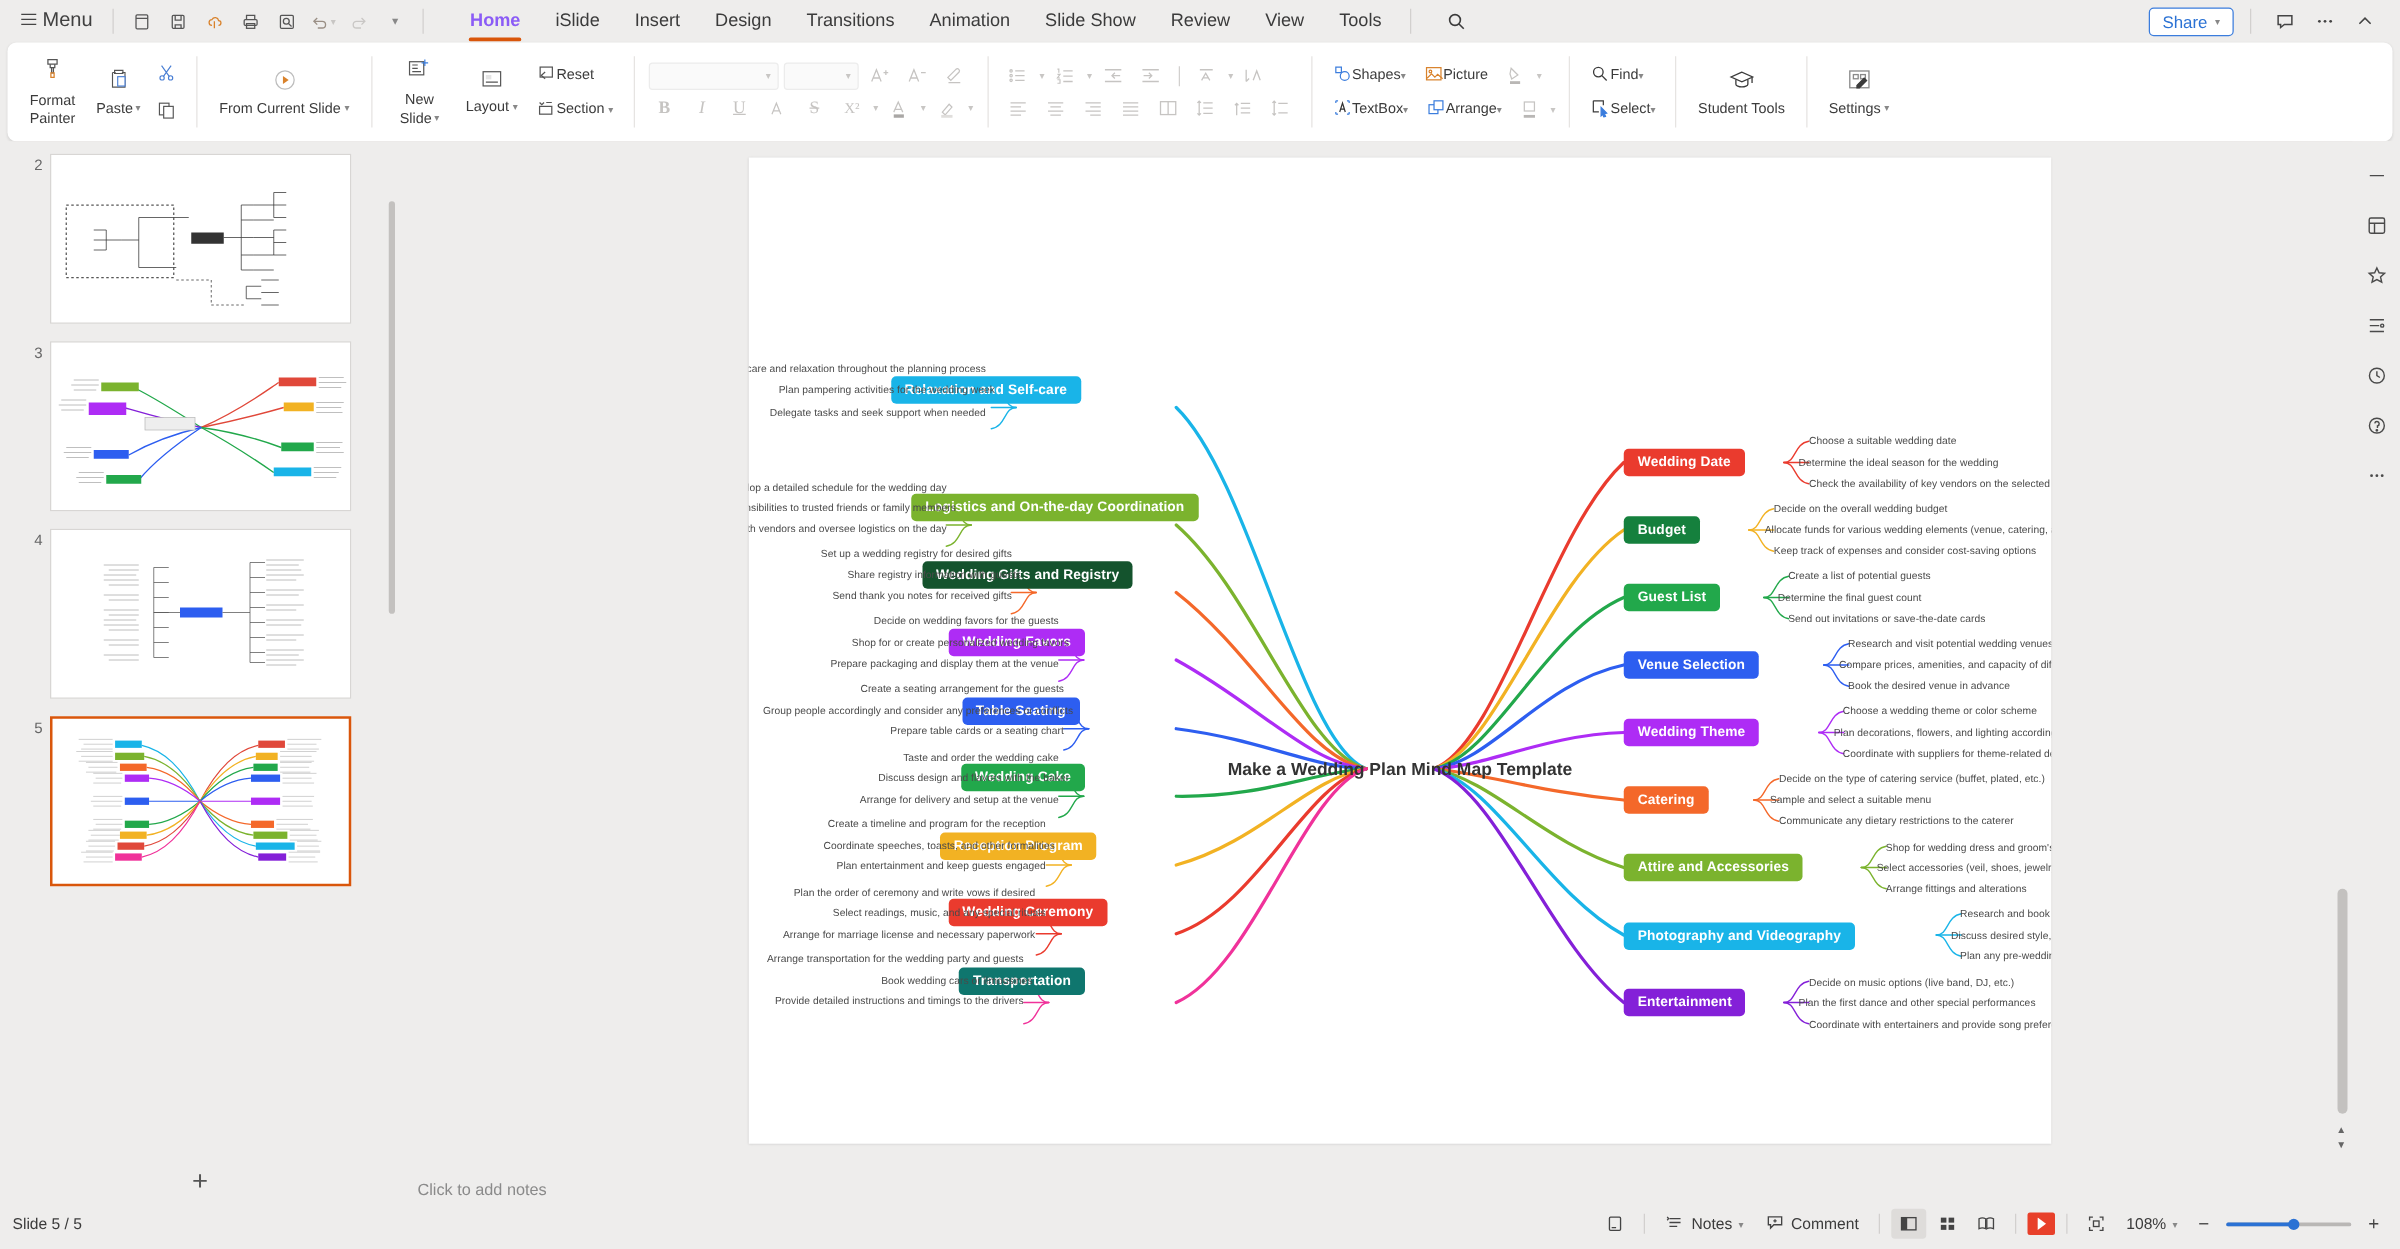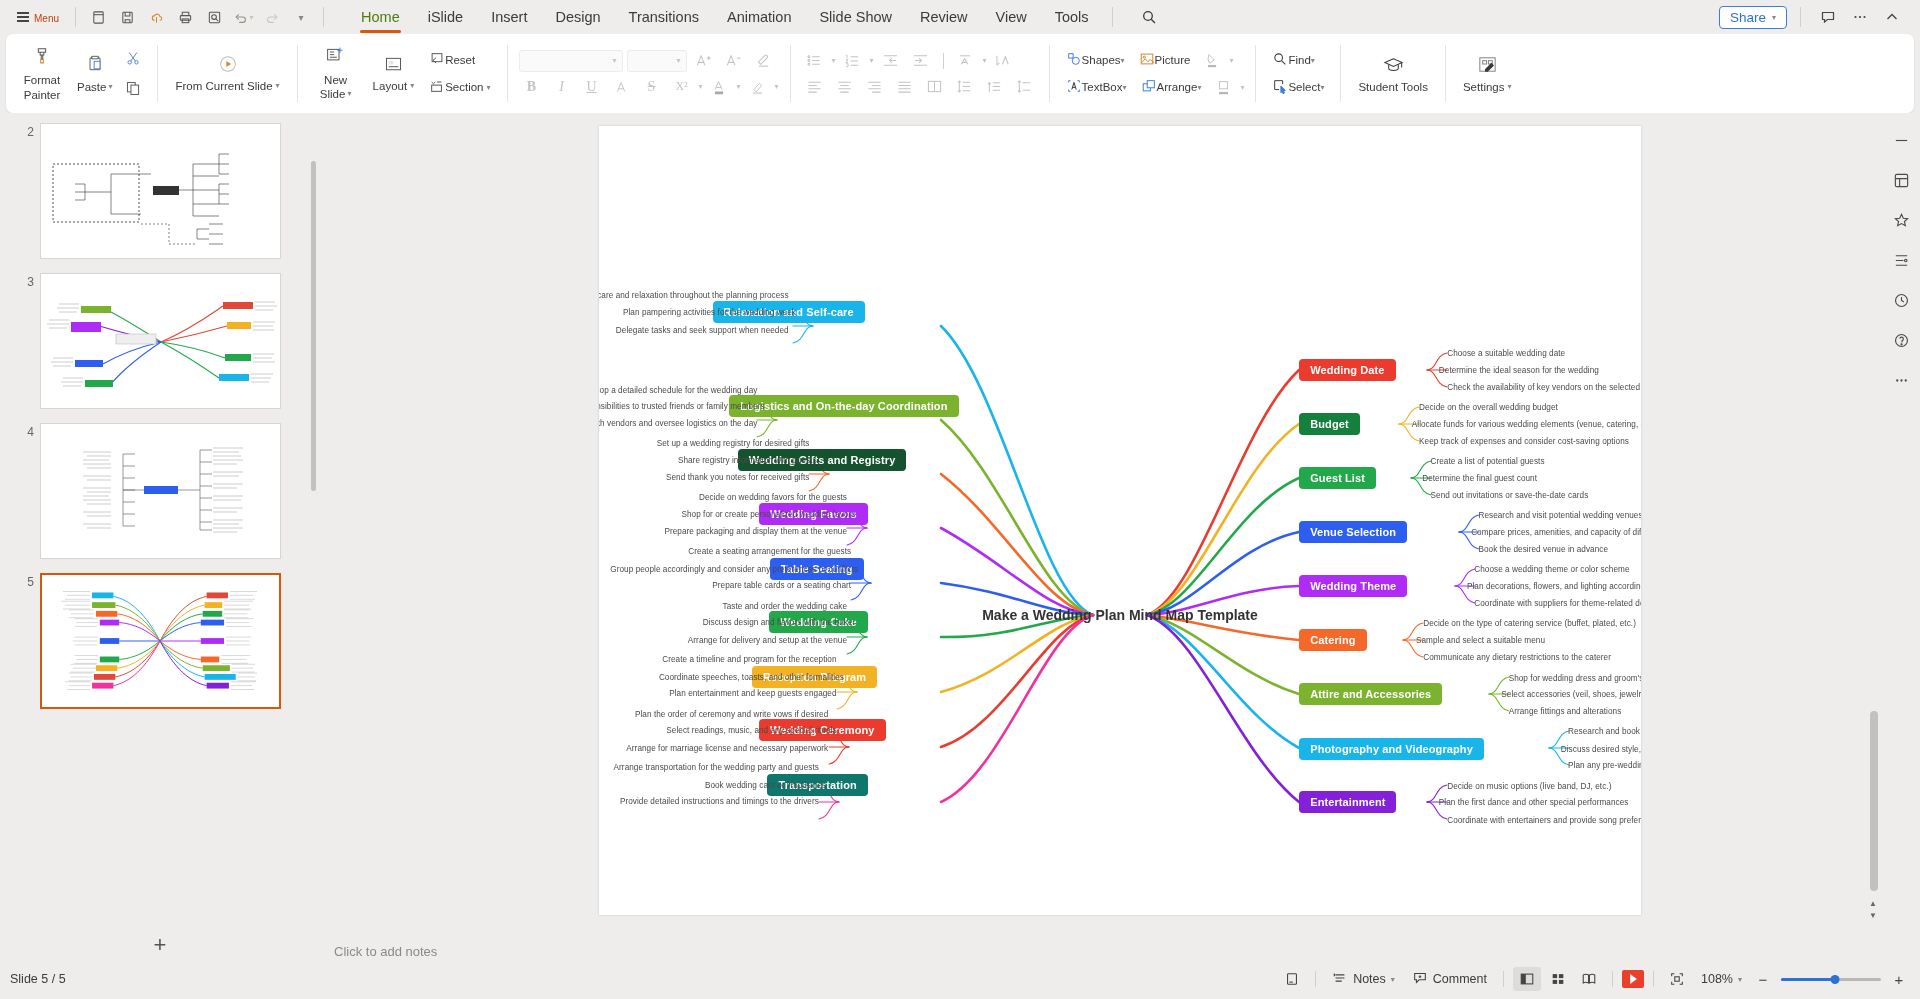--- a/index.html
+++ b/index.html
@@ -7,29 +7,29 @@
   body {
     font-family: "Liberation Sans", sans-serif;
     background:#eeedec;
     color:#333;
     font-size:13px;
     -webkit-font-smoothing:antialiased;
   }
 
   
   .topbar { height:34px; display:flex; align-items:center; padding:0 10px; background:#eeedec; position:relative; }
-  .menu-btn { display:flex; align-items:flex-end; gap:5px; font-size:10px; padding:3px 7px; color:#c2410c; cursor:pointer; }
+  .menu-btn { display:flex; align-items:flex-start; gap:5px; font-size:16px; padding:3px 7px; color:#404040; cursor:pointer; }
   .hamb { display:inline-block; width:12px; }
   .hamb i { display:block; height:1.5px; background:#444; margin:2.5px 0; }
   .vdiv { width:1px; height:20px; background:#d2d0ce; margin:0 9px; }
   .qicons { display:flex; align-items:center; gap:3px; }
   .qicon { width:26px; height:26px; display:flex; align-items:center; justify-content:center; cursor:pointer; border-radius:3px; color:#555; }
   .tabs { display:flex; align-items:center; margin-left:14px; }
   .tab { font-size:14.5px; padding:6px 14px 7px; color:#3b3b3b; cursor:pointer; position:relative; white-space:nowrap; }
-  .tab.active { color:#4d7c0f; font-weight:400; }
+  .tab.active { color:#8b5cf6; font-weight:700; }
   .tab.active:after { content:""; position:absolute; left:13px; right:13px; bottom:-1px; height:2.5px; background:#d9560b; border-radius:2px; }
   .search-ic { margin-left:14px; width:26px; height:26px; display:flex; align-items:center; justify-content:center; cursor:pointer; }
   .topright { margin-left:auto; display:flex; align-items:center; gap:4px; padding-right:4px; }
   .share-btn { border:1px solid #3b7ddd; color:#2b72d4; border-radius:4px; font-size:13.5px;
     padding:3px 10px; display:flex; align-items:center; gap:6px; cursor:pointer; background:#fff; }
   .tr-ic { width:28px; height:26px; display:flex; align-items:center; justify-content:center; cursor:pointer; color:#444; }
 
   
   .ribbon { height:79px; margin:0 6px; background:#fff; border-radius:7px; display:flex; align-items:stretch;
             box-shadow:0 1px 2px rgba(0,0,0,.09); position:relative; }

